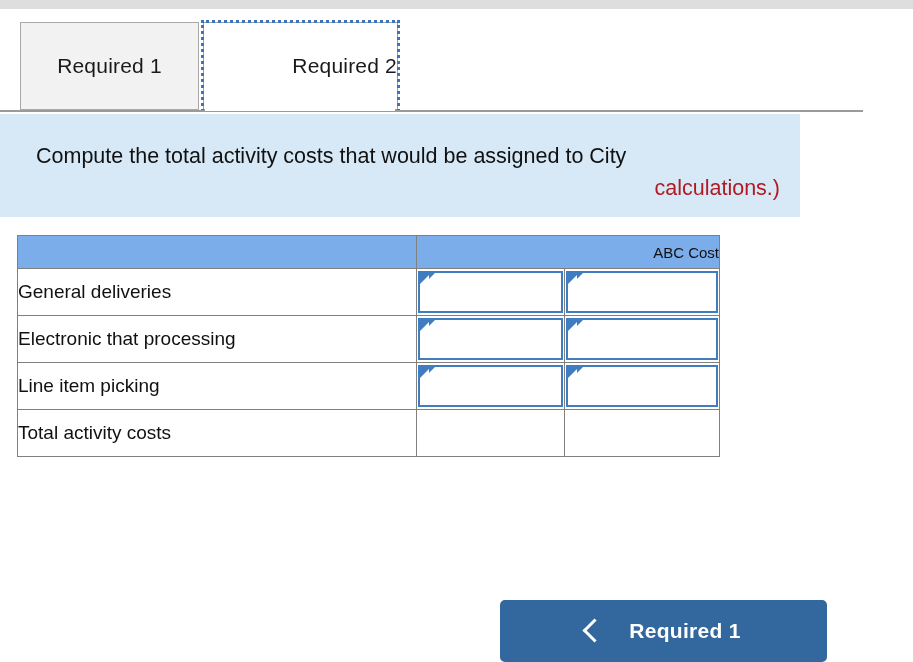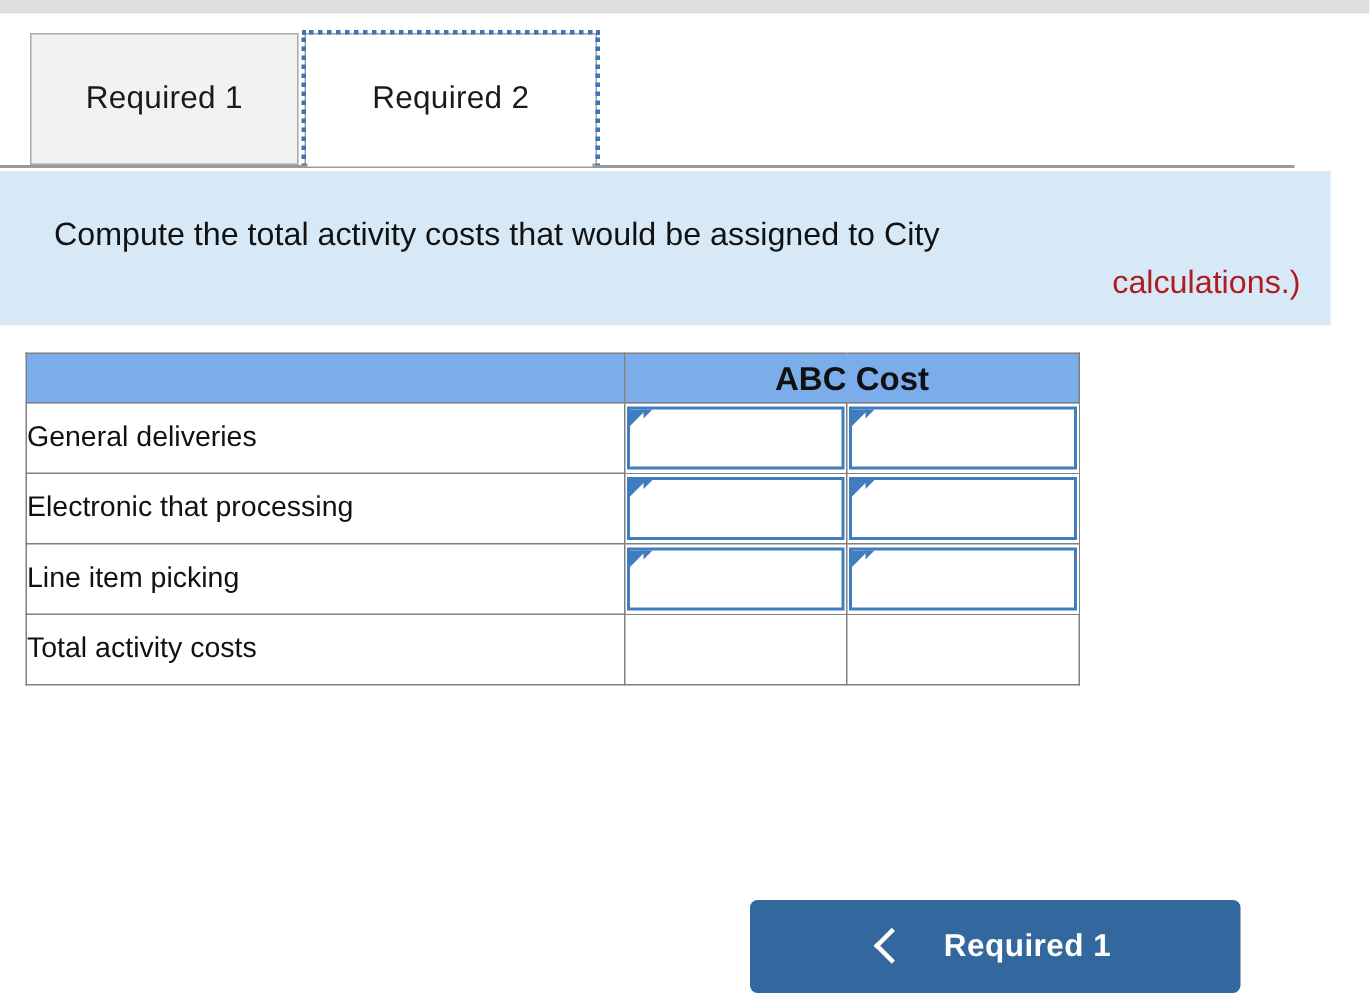--- a/index.html
+++ b/index.html
@@ -52,20 +52,21 @@
     background: #f2f2f2;
     border: 1px solid #a9a9a9;
   }
   #tab-required-2 {
     left: 203px;
     width: 195px;
     background: #ffffff;
     border: 1px solid #9f9f9f;
     outline: 3px dotted #3c74ba;
     outline-offset: -1px;
+    justify-content: flex-end;
   }
   
   #tab-underline {
     position: absolute;
     left: 0;
     top: 110px;
     width: 863px;
     height: 2px;
     background: #9a9a9a;
   }
@@ -77,21 +78,21 @@
     width: 190px;
     height: 3px;
     background: #ffffff;
   }
 
   
   #instruction-panel {
     position: absolute;
     left: 0;
     top: 114px;
-    width: 887px;
+    width: 800px;
     height: 103px;
     background: #d7e9f7;
     box-sizing: border-box;
     padding: 26px 20px 0 36px;
   }
   #instruction-text {
     font-size: 21.5px;
     line-height: 32px;
     color: #111111;
     white-space: nowrap;
@@ -120,23 +121,23 @@
 
   #answer-table th,
   #answer-table td {
     border: 1px solid #808080;
     padding: 0;
     margin: 0;
   }
   th.hdr {
     background: #7badea;
     color: #111111;
-    font-weight: bold;
-    text-align: center;
-    font-size: 22px;
+    font-weight: normal;
+    text-align: right;
+    font-size: 15px;
     line-height: 23px;
   }
   th.hdr-blank {
     background: #7badea;
     height: 32px;
   }
   th.hdr-abc {
     height: 32px;
     border-bottom: 2px solid #000000;
   }

